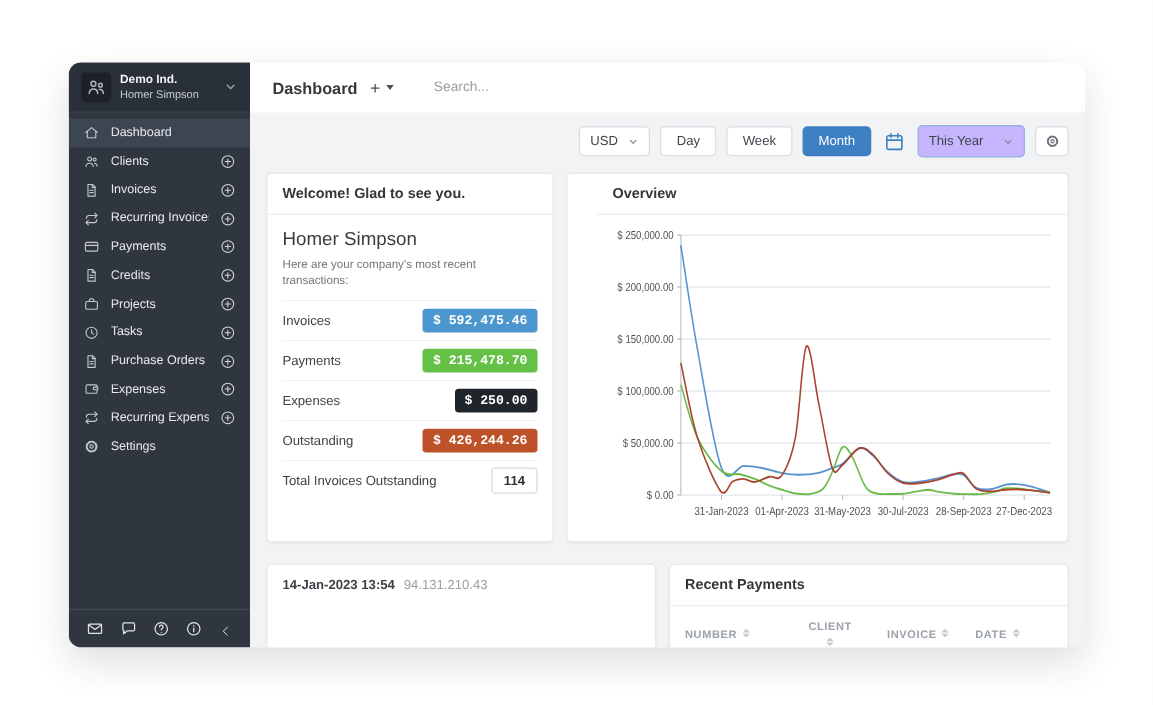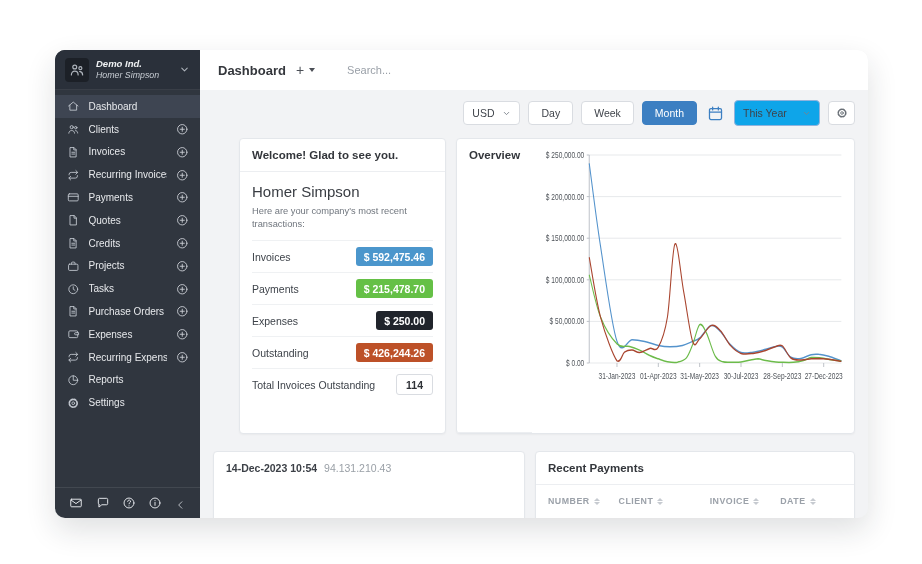--- a/index.html
+++ b/index.html
@@ -4,21 +4,21 @@
 <style>
   * { margin:0; padding:0; box-sizing:border-box; }
   html,body { width:922px; height:564px; background:#ffffff; font-family:"Liberation Sans", sans-serif; overflow:hidden; }
 
   .window { position:absolute; left:55px; top:50px; width:813px; height:468px; background:#f2f3f5;
             border-radius:10px; overflow:hidden; display:flex; box-shadow:0 12px 30px rgba(30,35,45,.14); }
 
   
   .sidebar { width:145px; background:#30363f; display:flex; flex-direction:column; flex-shrink:0; }
   .sb-header { height:40px; background:#2a303a; display:flex; align-items:center; gap:7px; padding:0 10px;
-               border-bottom:1px solid rgba(255,255,255,.07);font-style:italic; }
+               border-bottom:1px solid rgba(255,255,255,.07); }
   .logo { width:24px; height:24px; border-radius:4px; background:#1c2027; flex-shrink:0; display:flex; align-items:center; justify-content:center; }
   .logo svg { width:18px; height:18px; stroke:#aeb4bc; }
   .sb-co { flex:1; min-width:0; }
   .sb-co .co { color:#f0f2f4; font-size:9.5px; font-weight:700; line-height:1.25; white-space:nowrap; }
   .sb-co .usr { color:#c7ccd3; font-size:8.8px; line-height:1.25; white-space:nowrap; }
   .sb-chev { color:#aeb4bc; width:11px; height:11px; }
   .nav { flex:1; padding-top:5px; overflow:hidden; }
   .nav-item { height:22.8px; display:flex; align-items:center; gap:9px; padding:0 12px; cursor:pointer; }
   .nav-item.active { background:#3e4552; }
   .nav-item .ni-icon { width:12.5px; height:12.5px; color:#c2c7cf; flex-shrink:0; display:flex; }
@@ -44,42 +44,42 @@
   .content { flex:1; padding:0 13px; overflow:hidden; }
 
   
   .filter-row { margin-top:10px; display:flex; justify-content:flex-end; align-items:center; gap:8px; }
   .btn { height:24px; background:#fff; border:1px solid #d9dce1; border-radius:4px; font-size:10.5px;
          color:#3f434a; display:flex; align-items:center; justify-content:center; cursor:pointer; padding:0 12px; }
   .btn.select { padding:0 8px; gap:8px; }
   .btn .chev { width:9px; height:9px; color:#7b818a; }
   .btn.primary { background:#3c7fc2; border-color:#3c7fc2; color:#fff; }
   .cal-icon { width:17px; height:17px; color:#3c7fc2; margin:0 2px; cursor:pointer; }
-  .range-select { height:26px; width:86px; background:#0ea5e9; border:1px solid #8fb3dd; border-radius:4px;
+  .range-select { height:26px; width:86px; background:#c4b5fd; border:1px solid #8fb3dd; border-radius:4px;
                   display:flex; align-items:center; justify-content:space-between; padding:0 8px; font-size:10.5px;
                   color:#3f434a; cursor:pointer; }
   .gear-btn { width:27px; padding:0; }
   .gear-btn svg { width:12px; height:12px; color:#6a7077; }
 
   
   .card { background:#fff; border:1px solid #e4e7eb; border-radius:4px; box-shadow:0 1px 2px rgba(20,25,35,.04); }
   .card-header { padding:10px 12px; font-size:11.5px; font-weight:700; color:#33363b; border-bottom:1px solid #eceef1; }
 
   .row1 { margin-top:12px; display:flex; gap:10px; height:296px; }
-  .welcome-card { width:207px; flex-shrink:0; display:flex; flex-direction:column;margin-left:26px; }
+  .welcome-card { width:230px; flex-shrink:0; display:flex; flex-direction:column; }
   .welcome-body { padding:0 12px; flex:1; }
   .welcome-name { font-size:15px; font-weight:400; color:#393d43; margin:11px 0 5px; }
   .welcome-sub { font-size:9.3px; color:#70767e; line-height:1.4; padding-bottom:9px; }
   .stat-row { height:32px; display:flex; align-items:center; justify-content:space-between; border-top:1px solid #eff1f3; }
   .stat-label { font-size:10.5px; color:#3e434a; }
-  .stat-badge { border-radius:3px; padding:3.5px 8px; font-size:10.5px; font-weight:700; color:#fff; }
+  .stat-badge { border-radius:3px; padding:3.5px 8px; font-size:10.5px; font-weight:700; color:#fff;font-family:Liberation Mono, monospace; }
   .total-badge { border:1px solid #d9dce1; background:#fff; color:#2f3237; border-radius:3px; padding:3.5px 9px;
                  font-size:10.5px; font-weight:700; }
 
-  .overview-card { flex:1; display:flex; flex-direction:row; min-width:0; }
+  .overview-card { flex:1; display:flex; flex-direction:column; min-width:0;padding-left:24px; }
   .chart-wrap { flex:1; padding:2px 4px 0 2px; }
   .chart-wrap svg { display:block; }
 
   .row2 { margin-top:17px; display:flex; gap:10px; height:240px; }
   .activity-card { width:312px; flex-shrink:0; }
   .payments-card { flex:1; min-width:0; }
   .activity-body { padding:9px 12px; }
   .act-line { font-size:10.5px; color:#3c4047; line-height:1.5; }
   .act-line a { color:#3d83c6; text-decoration:none; cursor:pointer; }
   .act-meta { font-size:10.5px; margin-top:1px; }
@@ -185,35 +185,20 @@
           <span class="ni-add">
             <svg viewBox="0 0 24 24" fill="none" stroke="currentColor" stroke-width="1.7" stroke-linecap="round" stroke-linejoin="round">
               <circle cx="12" cy="12" r="9"></circle>
               <path d="M12 8v8M8 12h8"></path>
             </svg>
           </span>
         </div>
         <div class="nav-item">
           <span class="ni-icon">
             <svg viewBox="0 0 24 24" fill="none" stroke="currentColor" stroke-width="1.7" stroke-linecap="round" stroke-linejoin="round">
-              <path d="M6.5 3h7.5l4 4.5V21h-11.5z"></path>
-              <path d="M13.5 3v5h4.5"></path>
-            </svg>
-          </span>
-          <span class="ni-label">Quotes</span>
-          <span class="ni-add">
-            <svg viewBox="0 0 24 24" fill="none" stroke="currentColor" stroke-width="1.7" stroke-linecap="round" stroke-linejoin="round">
-              <circle cx="12" cy="12" r="9"></circle>
-              <path d="M12 8v8M8 12h8"></path>
-            </svg>
-          </span>
-        </div>
-        <div class="nav-item">
-          <span class="ni-icon">
-            <svg viewBox="0 0 24 24" fill="none" stroke="currentColor" stroke-width="1.7" stroke-linecap="round" stroke-linejoin="round">
               <path d="M6.5 3h7l4 4v14h-11z"></path>
               <path d="M13 3v4.5h4.5M9.3 12h5.4M9.3 15.5h5.4"></path>
             </svg>
           </span>
           <span class="ni-label">Credits</span>
           <span class="ni-add">
             <svg viewBox="0 0 24 24" fill="none" stroke="currentColor" stroke-width="1.7" stroke-linecap="round" stroke-linejoin="round">
               <circle cx="12" cy="12" r="9"></circle>
               <path d="M12 8v8M8 12h8"></path>
             </svg>
@@ -288,29 +273,20 @@
               <path d="M4 17.5h12a4 4 0 004-4v-.8"></path>
             </svg>
           </span>
           <span class="ni-label">Recurring Expenses</span>
           <span class="ni-add">
             <svg viewBox="0 0 24 24" fill="none" stroke="currentColor" stroke-width="1.7" stroke-linecap="round" stroke-linejoin="round">
               <circle cx="12" cy="12" r="9"></circle>
               <path d="M12 8v8M8 12h8"></path>
             </svg>
           </span>
-        </div>
-        <div class="nav-item">
-          <span class="ni-icon">
-            <svg viewBox="0 0 24 24" fill="none" stroke="currentColor" stroke-width="1.7" stroke-linecap="round" stroke-linejoin="round">
-              <circle cx="12" cy="12" r="8.5"></circle>
-              <path d="M12 3.5V12h8.5"></path>
-            </svg>
-          </span>
-          <span class="ni-label">Reports</span>
         </div>
         <div class="nav-item">
           <span class="ni-icon">
             <svg viewBox="0 0 24 24" fill="none" stroke="currentColor" stroke-width="1.7" stroke-linecap="round" stroke-linejoin="round">
               <circle cx="12" cy="12" r="7.5" stroke-width="3.2" stroke-dasharray="3.4 2.6"></circle>
               <circle cx="12" cy="12" r="2.6"></circle>
             </svg>
           </span>
           <span class="ni-label">Settings</span>
         </div>
@@ -464,35 +440,35 @@
                 <path d="M78.0 116.3C80.7 126.3 87.5 159.0 94.0 176.2C100.5 193.5 111.5 214.1 117.2 219.9C122.8 222.0 124.3 213.0 127.8 211.2C131.4 209.4 135.0 209.0 138.5 209.1C142.1 209.2 145.0 211.9 149.2 211.6C153.4 211.3 159.0 208.3 163.4 207.4C167.8 206.5 171.4 211.4 175.5 206.2C179.7 201.0 184.4 193.4 188.4 176.2C192.3 159.0 195.2 107.2 199.0 103.0C202.9 98.9 207.3 135.1 211.5 151.3C215.7 167.5 220.2 192.6 224.0 200.4C227.7 208.1 229.6 200.5 233.9 197.9C238.3 195.2 245.1 185.9 249.9 184.6C254.8 183.2 258.6 186.2 263.1 189.6C267.7 192.9 272.5 200.7 277.4 204.5C282.2 208.3 287.0 211.1 292.3 212.4C297.7 213.7 303.6 212.9 309.4 212.4C315.2 211.9 321.9 210.7 327.2 209.5C332.5 208.3 337.5 206.1 341.4 205.4C345.4 204.6 347.1 203.0 350.7 204.9C354.3 206.9 358.4 214.7 362.8 217.0C367.2 219.4 372.3 218.9 377.0 219.1C381.8 219.2 387.1 218.1 391.3 217.8C395.4 217.6 397.8 217.4 402.0 217.4C406.1 217.5 410.9 217.8 416.2 218.3C421.5 218.7 431.0 220.0 434.0 220.3" fill="none" stroke="#a9452f" stroke-width="1.5"></path>
               </svg>
             </div>
         </div>
       </div>
 
       <div class="row2">
         <div class="card activity-card">
           <div class="activity-body" id="activity">
               <div>
-                <div class="act-meta"><span class="act-dt">14-Dec-2023 10:54</span><span class="act-ip">94.131.210.43</span></div>
+                <div class="act-meta"><span class="act-dt">14-Jan-2023 13:54</span><span class="act-ip">94.131.210.43</span></div>
               </div>
             </div>
         </div>
         <div class="card payments-card">
           <div class="card-header">Recent Payments</div>
           <div class="pay-head" id="pay-head">
               <div class="pay-col" style="width: 24%;">
                 <span>NUMBER</span>
                 <span class="sort">
                   <i class="up"></i>
                   <i class="dn"></i>
                 </span>
               </div>
-              <div class="pay-col" style="width: 31%;">
+              <div class="pay-col" style="width: 31%; flex-direction: column;">
                 <span>CLIENT</span>
                 <span class="sort">
                   <i class="up"></i>
                   <i class="dn"></i>
                 </span>
               </div>
               <div class="pay-col" style="width: 24%;">
                 <span>INVOICE</span>
                 <span class="sort">
                   <i class="up"></i>

